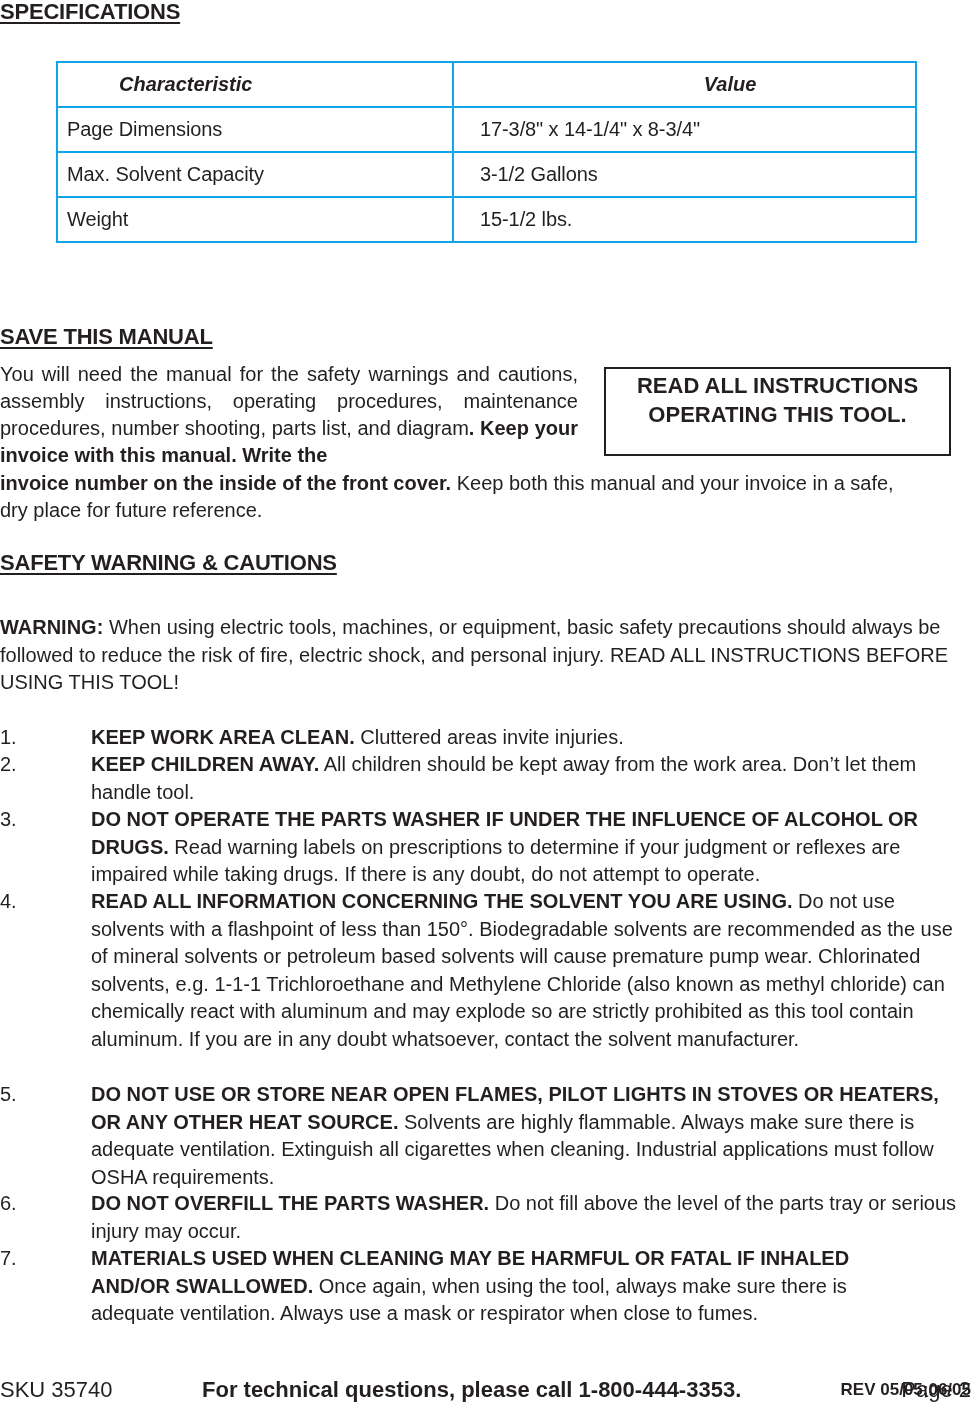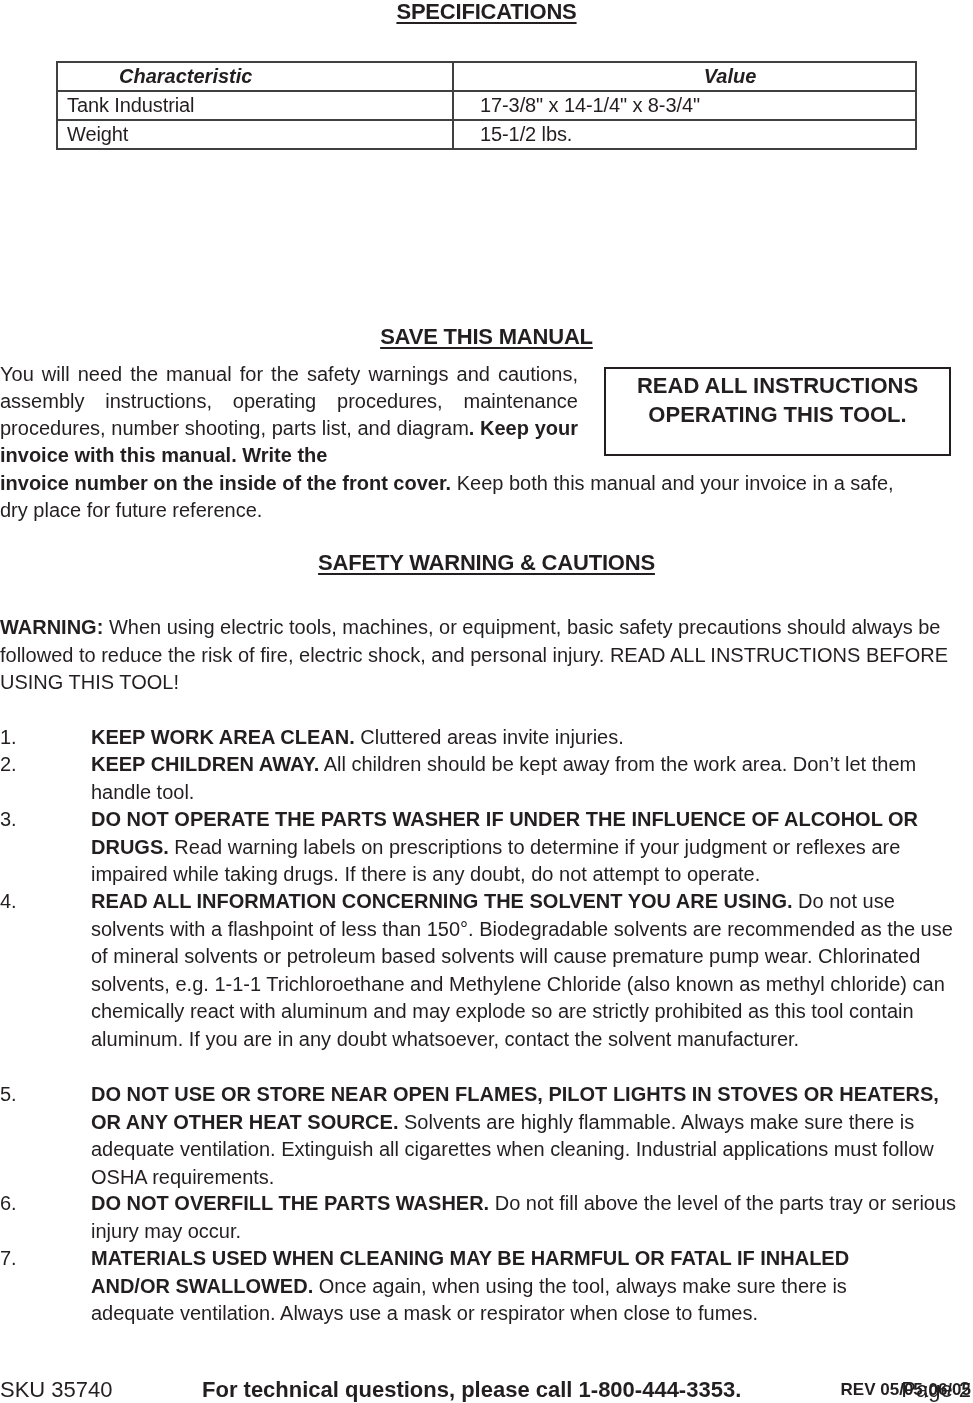--- a/index.html
+++ b/index.html
@@ -1,32 +1,32 @@
 <!DOCTYPE html>
 <html><head>
   <meta charset="utf-8">
   <style>
     html, body { margin: 0; padding: 0; background: #ffffff; }
     body {
       width: 973px; height: 1403px; position: relative; overflow: hidden;
       font-family: "Liberation Sans", sans-serif; color: #231f20;
     }
     .h-title {
-      position: absolute; left: 0; width: 973px; text-align: center;
+      position: absolute; left: 0; width: 973px; text-align: left;
       font-weight: bold; font-size: 22px; text-decoration: underline;
       text-underline-offset: 3px; text-decoration-thickness: 2px;
       letter-spacing: -0.2px;
     }
     
     table.spec {
       position: absolute; left: 56px; top: 61px; width: 861px;
       border-collapse: collapse; font-size: 20px;
     }
     table.spec th, table.spec td {
-      border: 2px solid #404040; height: 27px; padding: 0 9px; line-height: 27px;
+      border: 2px solid #0ea5e9; height: 27px; padding: 8px 9px; line-height: 27px;
       text-align: left; font-weight: normal;
     }
     table.spec th { font-weight: bold; font-style: italic; }
     table.spec th.c1 { padding-left: 61px; }
     table.spec th.c2 { text-align: center; padding-left: 100px; }
     table.spec td.c1 { width: 376px; }
     table.spec td.c2 { padding-left: 26px; }
     table.spec td { letter-spacing: -0.1px; }
 
     .para { position: absolute; font-size: 20px; line-height: 27px; }
@@ -50,22 +50,26 @@
 
 <table class="spec">
   <thead>
     <tr>
       <th class="c1">Characteristic</th>
       <th class="c2">Value</th>
     </tr>
   </thead>
   <tbody>
     <tr>
-      <td class="c1">Tank Industrial</td>
+      <td class="c1">Page Dimensions</td>
       <td class="c2">17-3/8" x 14-1/4" x 8-3/4"</td>
+    </tr>
+    <tr>
+      <td class="c1">Max. Solvent Capacity</td>
+      <td class="c2">3-1/2 Gallons</td>
     </tr>
     <tr>
       <td class="c1">Weight</td>
       <td class="c2">15-1/2 lbs.</td>
     </tr>
   </tbody>
 </table>
 
 <div class="h-title" style="top:324px;">SAVE THIS MANUAL</div>
 

